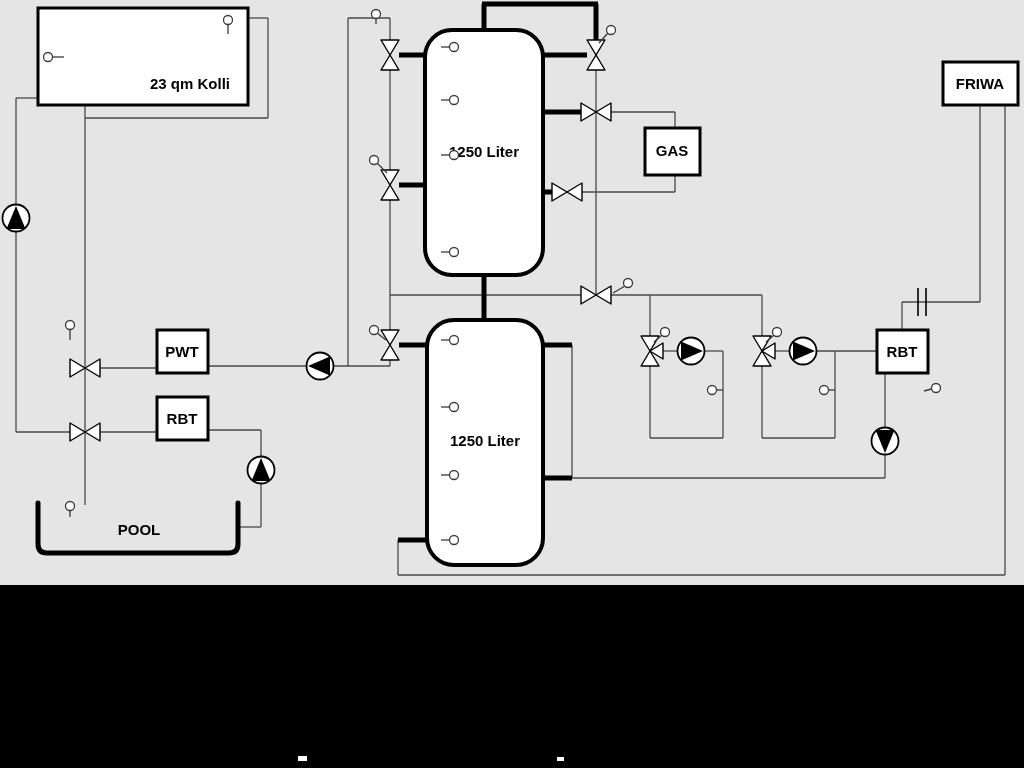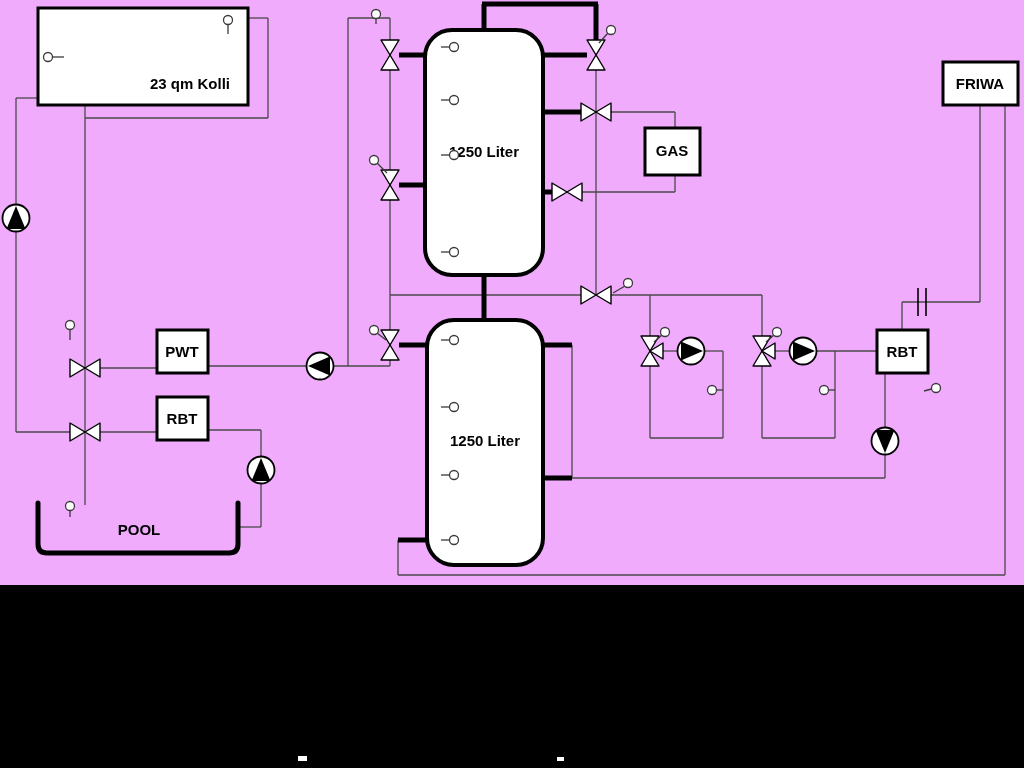--- a/index.html
+++ b/index.html
@@ -1,18 +1,18 @@
 <!DOCTYPE html>
 <html><head>
 <meta charset="utf-8">
 <style>
   html,body{margin:0;padding:0;background:#000;}
   .screen{position:relative;width:1024px;height:768px;background:#000;overflow:hidden;
           font-family:"Liberation Sans",sans-serif;}
-  .canvas{position:absolute;top:0;left:0;width:1024px;height:585px;background:#f0abfc;}
+  .canvas{position:absolute;top:0;left:0;width:1024px;height:585px;background:#e5e5e5;}
   svg{display:block;}
   .pipe{stroke:#4a4a4a;stroke-width:1.3;fill:none;}
   .pipe-thick{stroke:#000;stroke-width:5;fill:none;}
   .comp{fill:#fff;stroke:#000;stroke-width:3;}
   .tank{fill:#fff;stroke:#000;stroke-width:4;}
   .poolwall{fill:none;stroke:#000;stroke-width:5;stroke-linecap:round;}
   .valve{fill:#fff;stroke:#000;stroke-width:1.4;stroke-linejoin:round;}
   .pump-c{fill:#fff;stroke:#000;stroke-width:1.8;}
   .pump-t{fill:#000;stroke:none;}
   .sensor{fill:#fff;stroke:#3a3a3a;stroke-width:1.3;}

